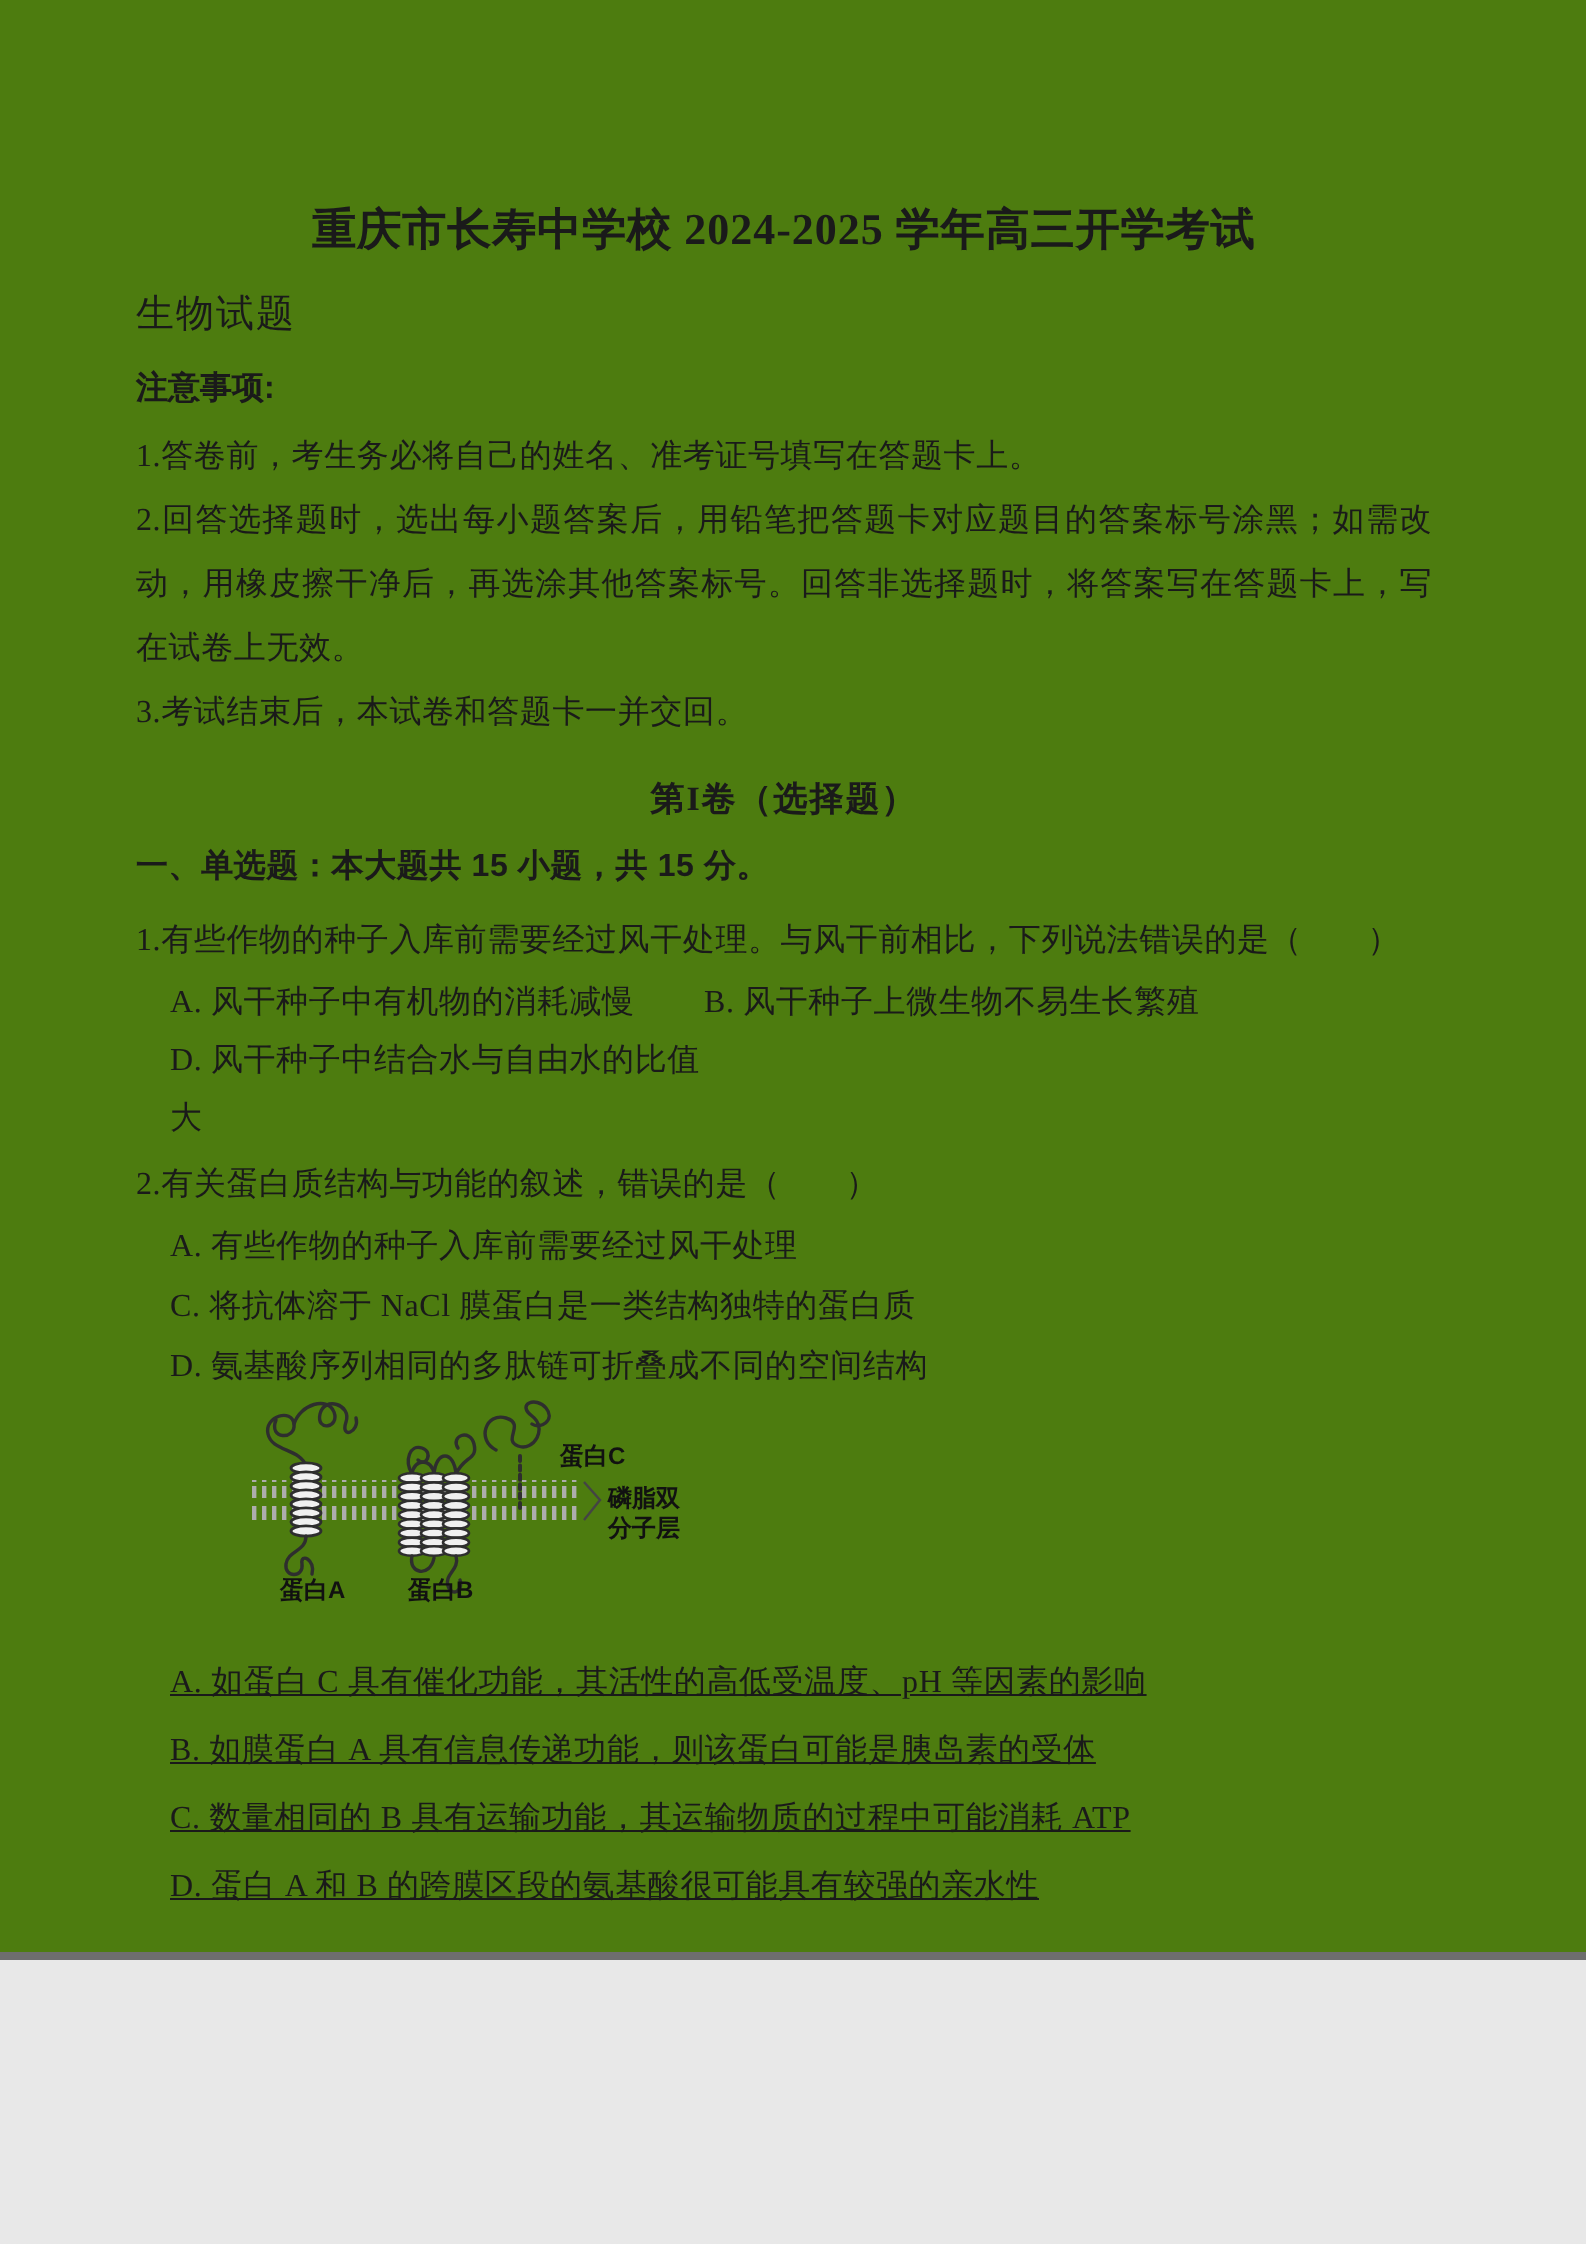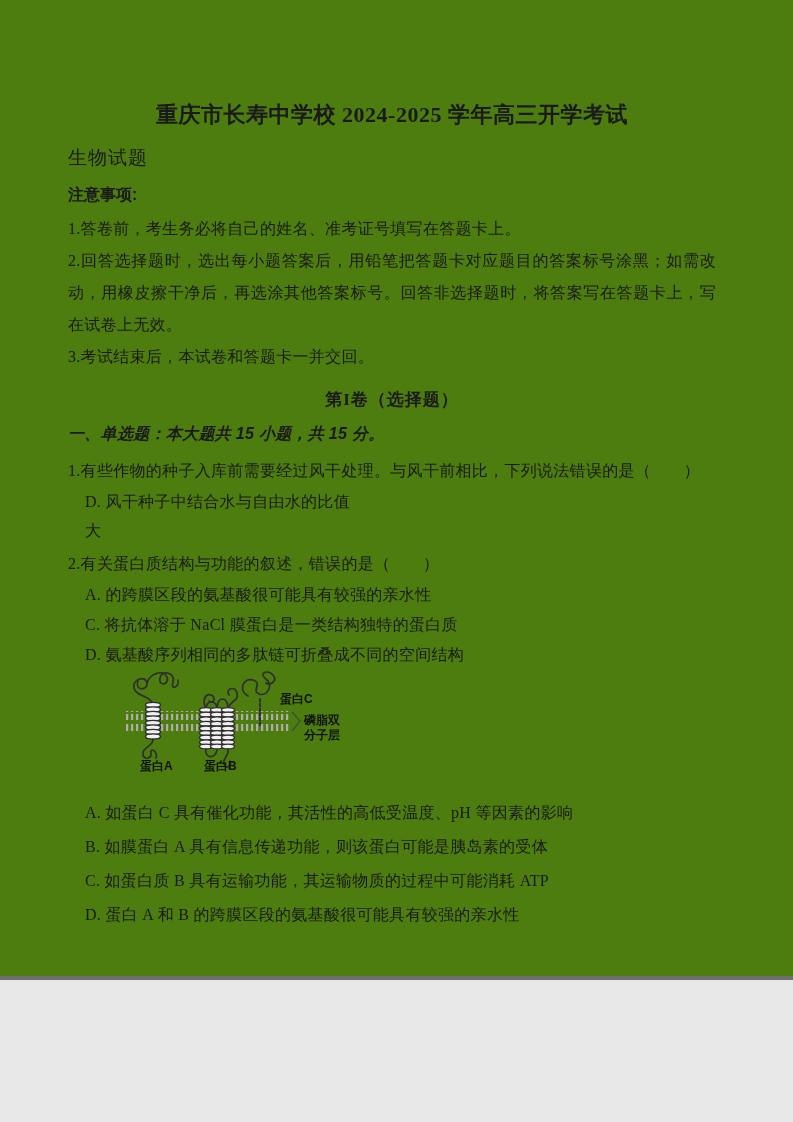--- a/index.html
+++ b/index.html
@@ -30,36 +30,36 @@
   }
   .notice-item.first { margin-top:6px; }
   .section-head {
     margin-top:14px; text-align:center;
     font-family:Liberation Serif, serif;
     font-weight:bold; font-size:17px; line-height:26px; letter-spacing:1px;
   }
   .subsection-head {
     margin-top:9px;
     font-family:"Liberation Sans","DejaVu Sans",sans-serif;
-    font-weight:bold; font-size:16px; line-height:24px; letter-spacing:0.3px;font-style:italic;
+    font-weight:bold; font-size:16px; line-height:24px; letter-spacing:0.3px;
   }
   .q {
     font-size:16px; line-height:32px; letter-spacing:0.3px;
     text-align:justify; padding-left:17px; text-indent:-17px; margin:0;
   }
   .q.q1 { margin-top:9px; }
   .q.q2 { margin-top:3px; }
   .q.q3 { line-height:33px; }
   .opt-grid {
     display:grid; grid-template-columns:267px 1fr;
     padding-left:17px; font-size:16px; line-height:29px; letter-spacing:0.3px;
   }
   .opt-list { padding-left:17px; font-size:16px; letter-spacing:0.3px; }
   .opt-list .opt { line-height:30px; }
-  .opt-list.wide { margin-top:18px; }
+  .opt-list.wide { margin-top:18px;text-decoration:underline; }
   .opt-list.wide .opt { line-height:34px; }
 
   .figure-svg { display:block; margin:-7px 0 0 52px; }
   .figure-svg text {
     font-family:"Liberation Sans","DejaVu Sans",sans-serif;
     font-weight:bold; font-size:12px; fill:#111;
   }
   .bottom-bar {
     position:absolute; left:0; right:0; bottom:0; height:4px; background:#6e6e6e;
   }
@@ -76,26 +76,28 @@
     <div class="notice-head">注意事项:</div>
     <p class="notice-item first">1.答卷前，考生务必将自己的姓名、准考证号填写在答题卡上。</p>
     <p class="notice-item">2.回答选择题时，选出每小题答案后，用铅笔把答题卡对应题目的答案标号涂黑；如需改动，用橡皮擦干净后，再选涂其他答案标号。回答非选择题时，将答案写在答题卡上，写在试卷上无效。</p>
     <p class="notice-item">3.考试结束后，本试卷和答题卡一并交回。</p>
 
     <div class="section-head">第I卷（选择题）</div>
     <div class="subsection-head">一、单选题：本大题共 15 小题，共 15 分。</div>
 
     <p class="q q1">1.有些作物的种子入库前需要经过风干处理。与风干前相比，下列说法错误的是（　　）</p>
     <div class="opt-grid">
+      <div class="opt">A. 风干种子中有机物的消耗减慢</div>
+      <div class="opt">B. 风干种子上微生物不易生长繁殖</div>
       <div class="opt">D. 风干种子中结合水与自由水的比值大</div>
     </div>
 
     <p class="q q2">2.有关蛋白质结构与功能的叙述，错误的是（　　）</p>
     <div class="opt-list">
-      <div class="opt">A. 的跨膜区段的氨基酸很可能具有较强的亲水性</div>
+      <div class="opt">A. 有些作物的种子入库前需要经过风干处理</div>
       <div class="opt">C. 将抗体溶于 NaCl 膜蛋白是一类结构独特的蛋白质</div>
       <div class="opt">D. 氨基酸序列相同的多肽链可折叠成不同的空间结构</div>
     </div>
 
 
     <svg class="figure-svg" width="260" height="115" viewBox="0 0 260 115" xmlns="http://www.w3.org/2000/svg">
       <defs>
         <pattern id="mem" patternUnits="userSpaceOnUse" width="5" height="10">
           <rect x="1" y="1" width="2.2" height="8" fill="#adadad"></rect>
         </pattern>
@@ -170,20 +172,20 @@
       <text x="160" y="40">蛋白C</text>
       <text x="184" y="61">磷脂双</text>
       <text x="184" y="76">分子层</text>
       <text x="20" y="107">蛋白A</text>
       <text x="84" y="107">蛋白B</text>
     </svg>
 
     <div class="opt-list wide">
       <div class="opt">A. 如蛋白 C 具有催化功能，其活性的高低受温度、pH 等因素的影响</div>
       <div class="opt">B. 如膜蛋白 A 具有信息传递功能，则该蛋白可能是胰岛素的受体</div>
-      <div class="opt">C. 如蛋白质 B 具有运输功能，其运输物质的过程中可能消耗 ATP</div>
+      <div class="opt">C. 数量相同的 B 具有运输功能，其运输物质的过程中可能消耗 ATP</div>
       <div class="opt">D. 蛋白 A 和 B 的跨膜区段的氨基酸很可能具有较强的亲水性</div>
     </div>
 
   </div>
 
   <div class="bottom-bar"></div>
 </div>
 
 </body></html>

